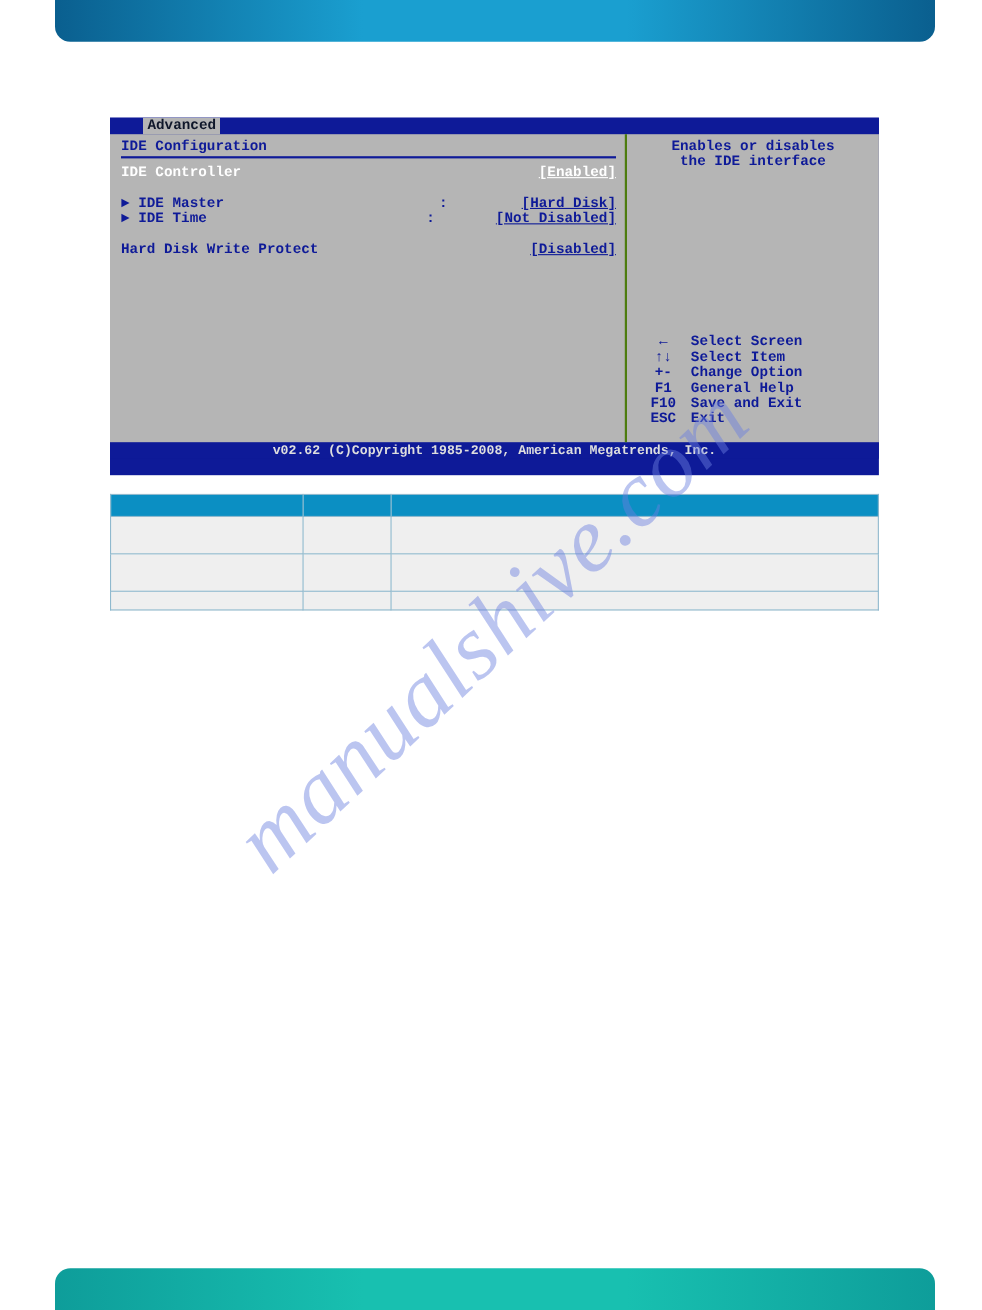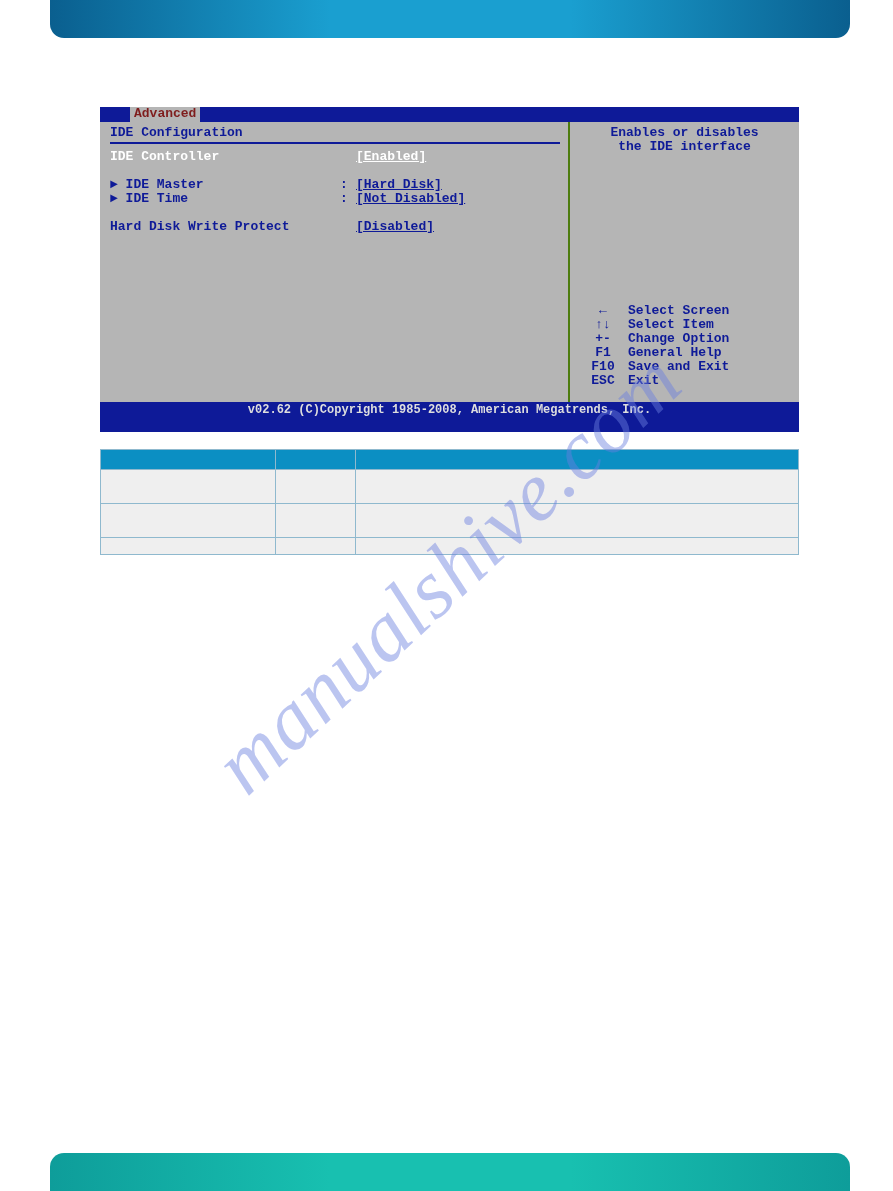--- a/index.html
+++ b/index.html
@@ -58,21 +58,21 @@
   .bios-menubar {
     background: #0e1a98;
     height: 15px;
     position: relative;
   }
   .bios-menubar .tab {
     position: absolute;
     left: 30px;
     top: 0;
     background: #b5b5b5;
-    color: #7f1d1d;
+    color: #0f172a;
     padding: 0 4px;
     font-size: 13px;
     height: 15px;
   }
   .bios-body {
     display: flex;
     height: 280px;
   }
   .bios-main {
     flex: 0 0 470px;
@@ -92,21 +92,21 @@
   }
   .bios-section-title {
     color: #0e1a98;
     margin-bottom: 2px;
   }
   .bios-divider {
     border: none;
     border-top: 2px solid #0e1a98;
     margin: 2px 0 6px 0;
   }
-  .bios-row { display: flex; }
+  .bios-row { display: flex; justify-content: space-between; }
   .bios-row.highlight { color: #ffffff; }
   .bios-label { width: 230px; white-space: pre; }
   .bios-sep { width: 16px; }
   .bios-value { white-space: pre; text-decoration: underline; }
   .spacer { height: 14px; }
   .bios-nav {
     position: absolute;
     bottom: 14px;
     left: 8px;
     right: 8px;

